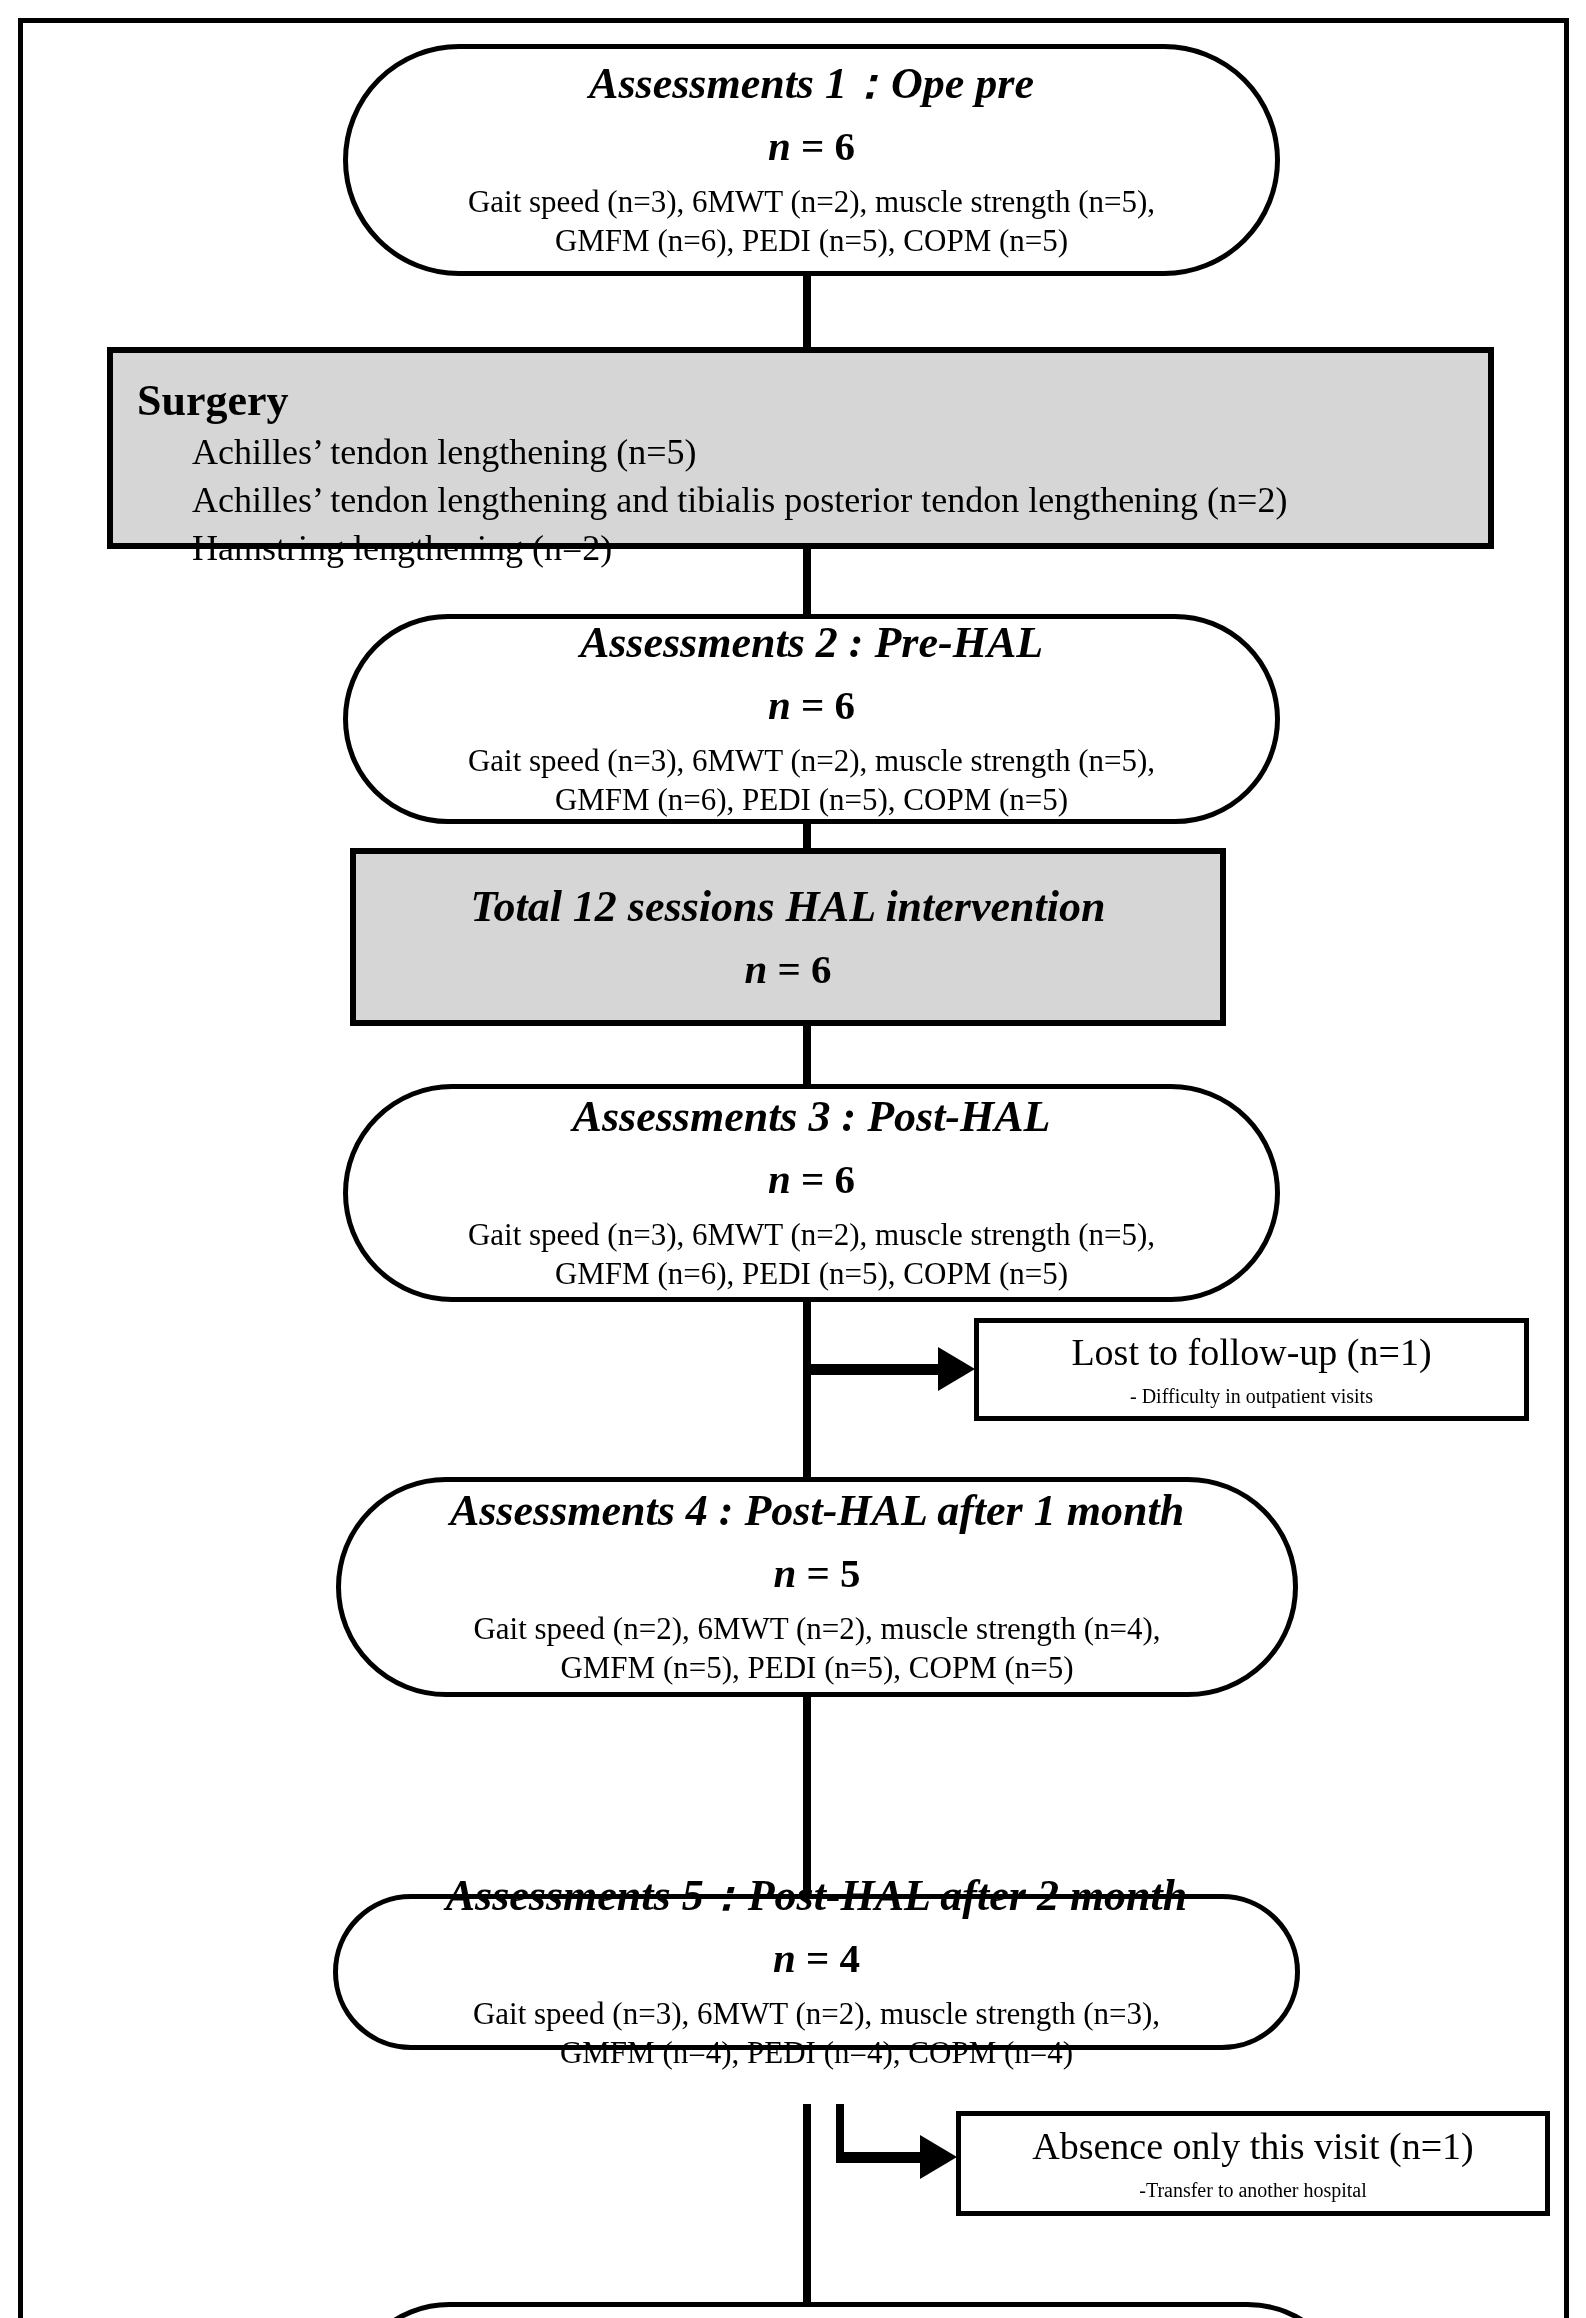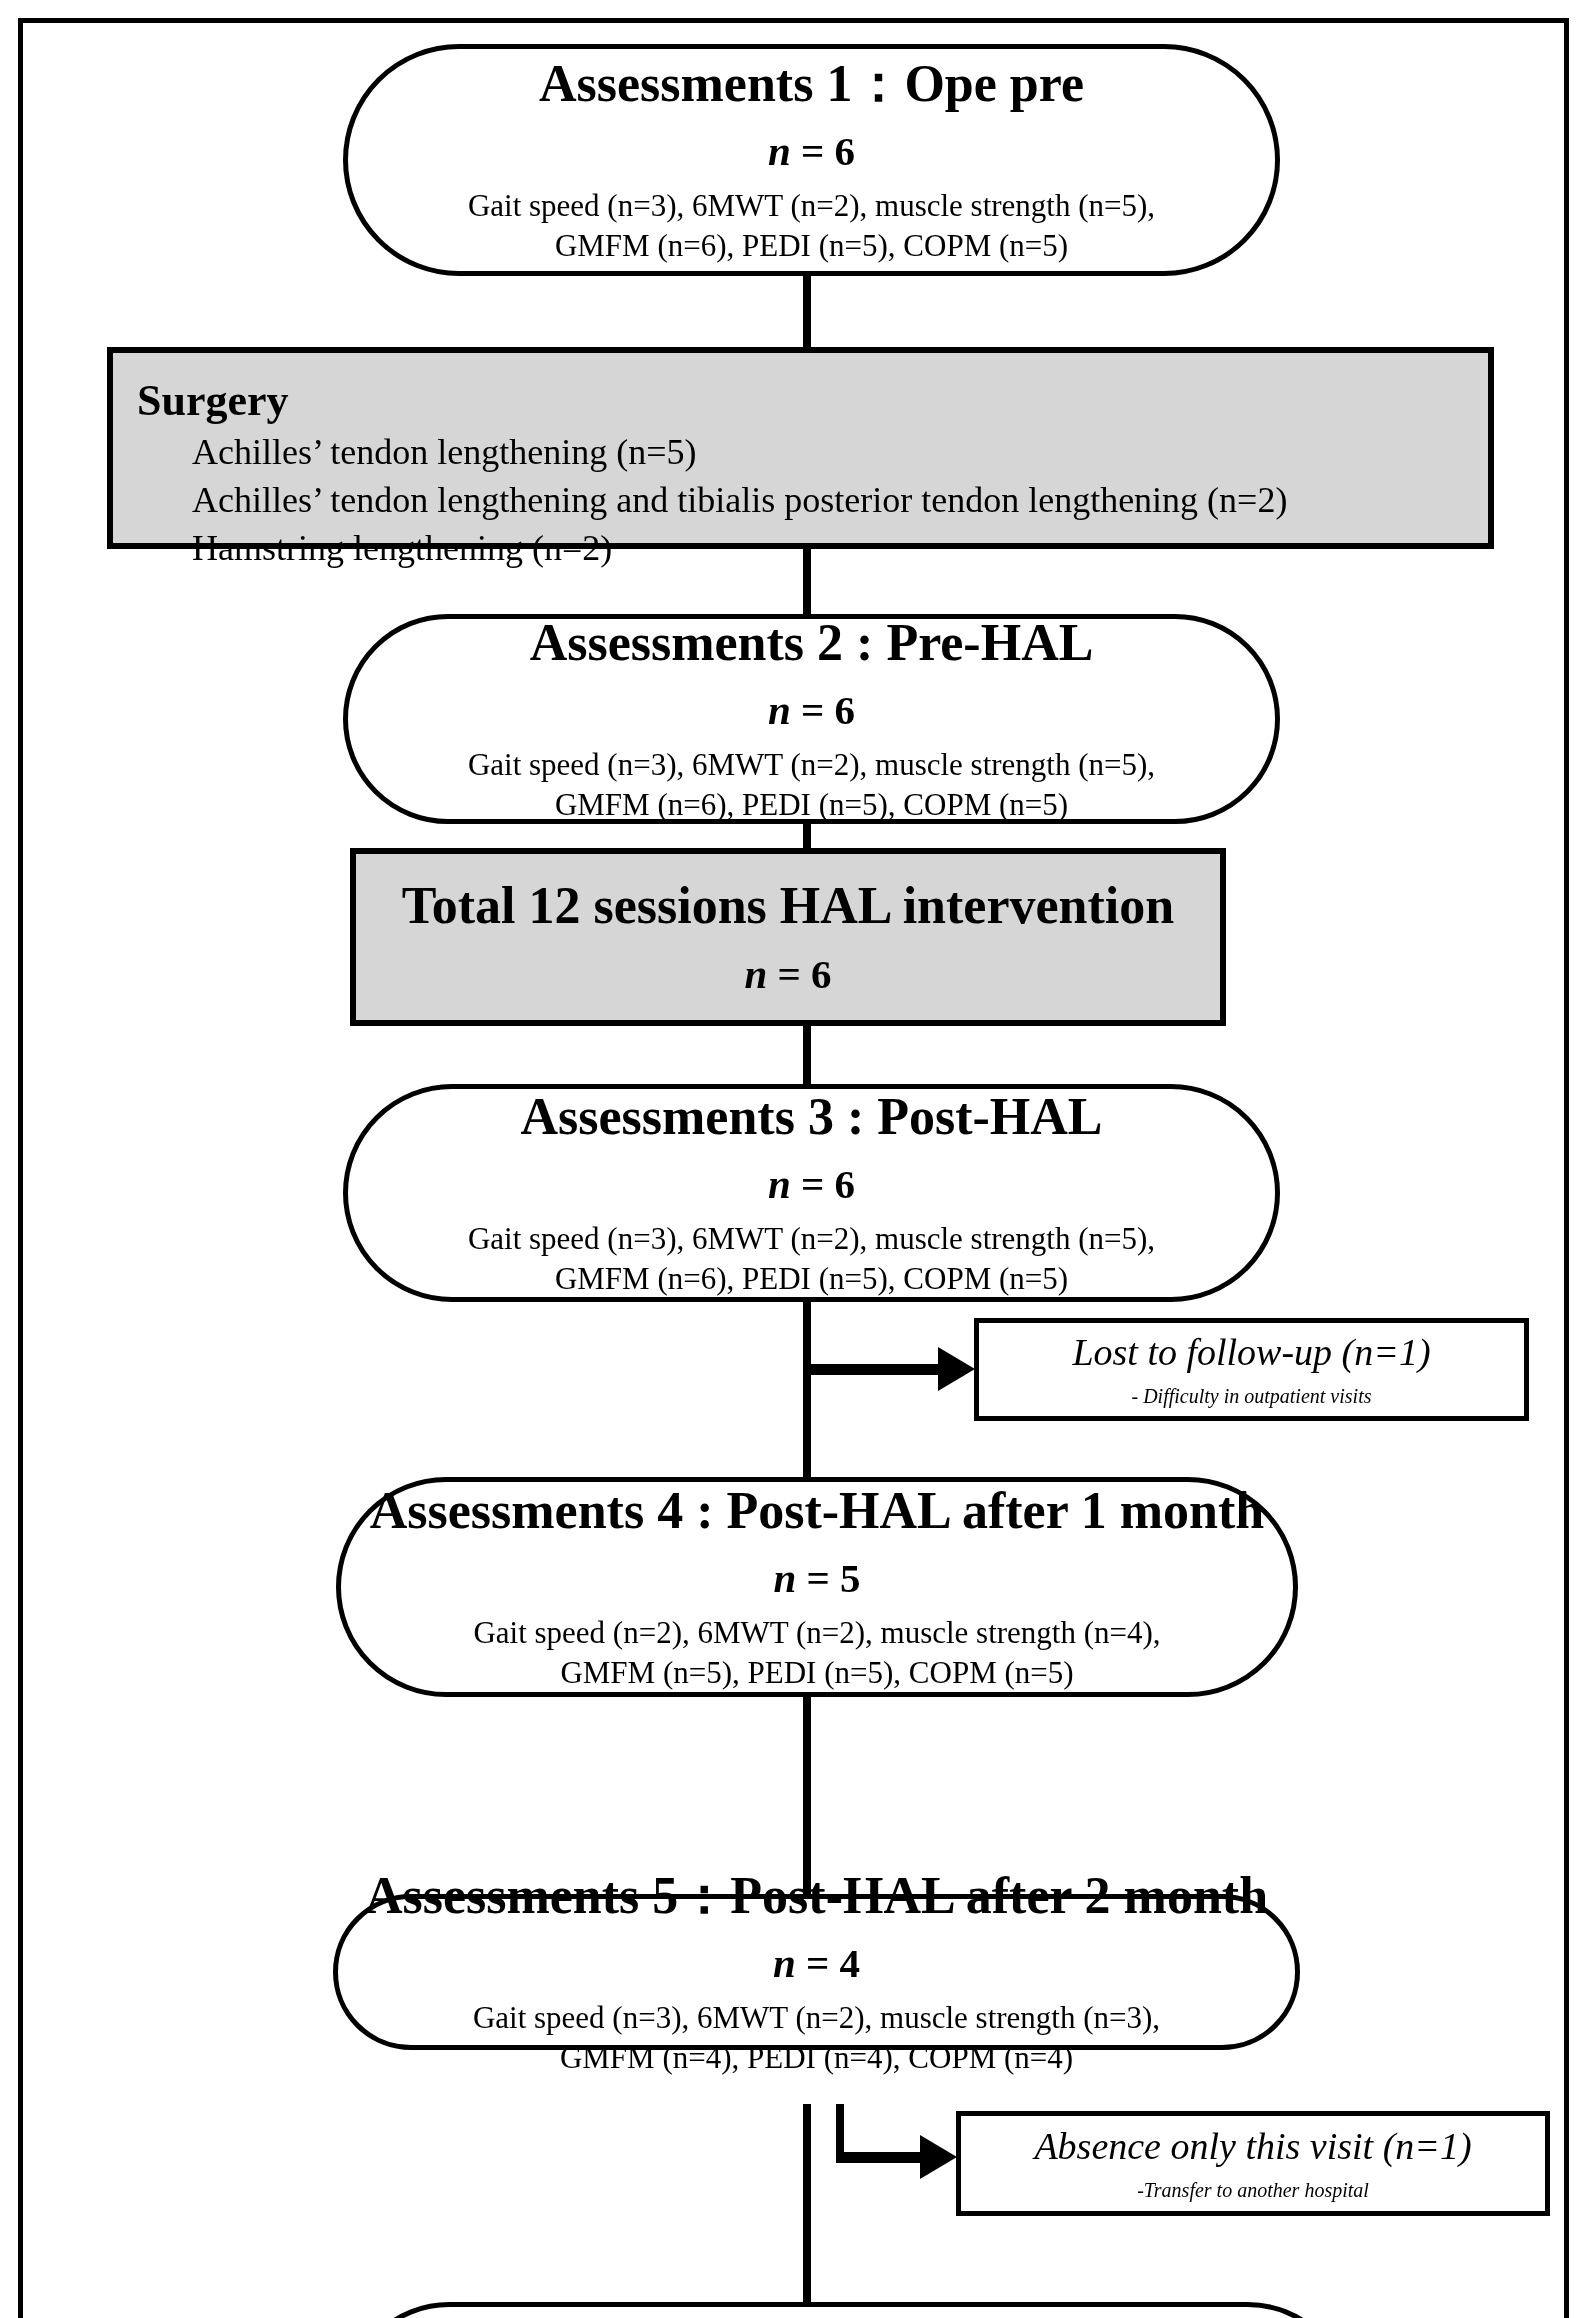--- a/index.html
+++ b/index.html
@@ -30,23 +30,24 @@
     background: #fff;
     box-sizing: border-box;
     display: flex;
     flex-direction: column;
     align-items: center;
     justify-content: center;
     text-align: center;
   }
   .otitle {
     font-weight: bold;
-    font-size: 52px;
+    font-size: 44px;
     line-height: 1.12;
     white-space: nowrap;
+    font-style: italic;
   }
   .count {
     font-weight: bold;
     font-size: 41px;
     line-height: 1.1;
     margin-top: 16px;
     margin-bottom: 12px;
     white-space: nowrap;
   }
   .nvar { font-style: italic; }
@@ -84,21 +85,20 @@
   .sidebox {
     position: absolute;
     background: #fff;
     border: 5.6px solid #000;
     box-sizing: border-box;
     display: flex;
     flex-direction: column;
     align-items: center;
     justify-content: center;
     text-align: center;
-    font-style: italic;
   }
   .sb-main {
     font-size: 38px;
     line-height: 1.1;
     white-space: nowrap;
   }
   .sb-sub {
     font-size: 20px;
     line-height: 1.1;
     margin-top: 12px;

